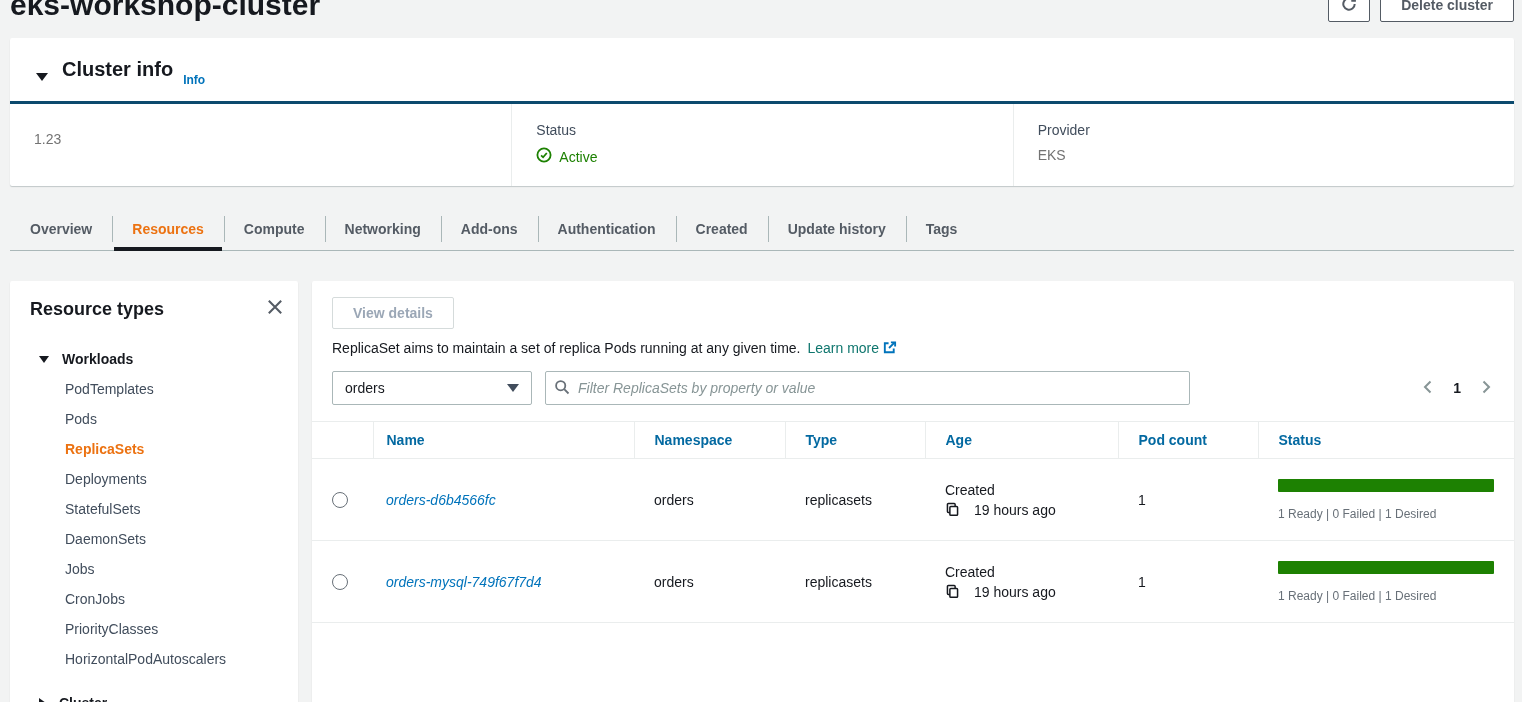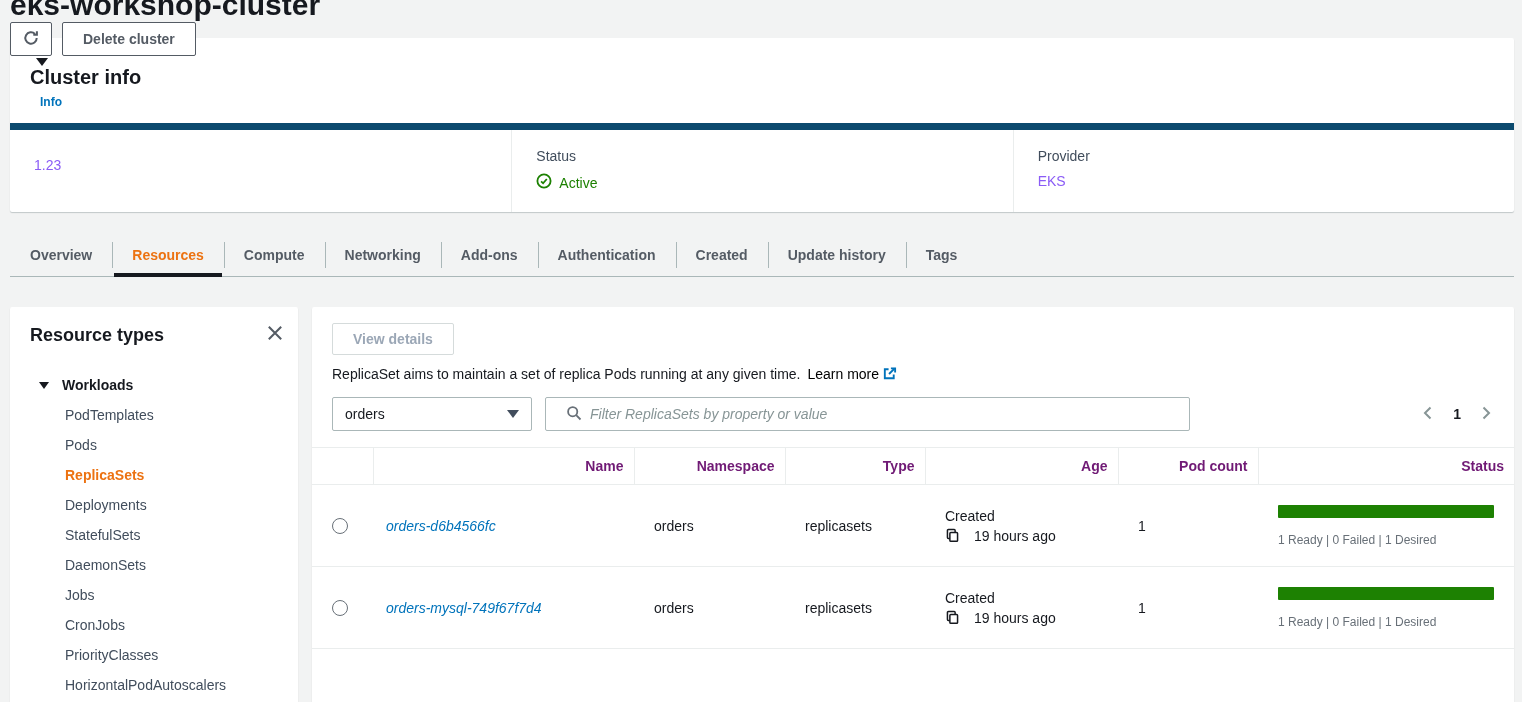--- a/index.html
+++ b/index.html
@@ -6,45 +6,45 @@
   html, body { width: 1522px; height: 702px; overflow: hidden; }
   body {
     background: #f2f3f3;
     font-family: "Liberation Sans", sans-serif;
     font-size: 14px;
     color: #16191f;
   }
   .page { padding: 0 8px 0 10px; }
 
   
-  .page-header { display: flex; justify-content: space-between; align-items: flex-start; height: 38px; flex-direction: column; }
+  .page-header { display: flex; justify-content: space-between; align-items: flex-start; height: 38px; }
   .page-title { font-size: 30px; line-height: 34px; font-weight: 700; color: #16191f; position: relative; top: -12px; }
   .header-actions { display: flex; gap: 10px; position: relative; top: -12px; }
   .btn {
     height: 34px; background: #fff; border: 1px solid #545b64; border-radius: 2px;
     font-weight: 700; font-size: 14px; color: #545b64; padding: 0 20px; cursor: pointer;
     font-family: "Liberation Sans", sans-serif;
   }
   .btn-icon { width: 42px; padding: 0; display: flex; align-items: center; justify-content: center; }
 
   
   .card {
     background: #fff; border-radius: 2px;
     box-shadow: 0 1px 1px 0 rgba(0,28,36,0.2);
   }
-  .cluster-card-header { padding: 20px; border-bottom: 7px solid #0c4a6e; display: flex; align-items: flex-start; flex-direction: column; }
+  .cluster-card-header { padding: 20px; border-bottom: 3px solid #0c4a6e; display: flex; align-items: flex-end; }
   .caret-down { width: 0; height: 0; border-left: 6px solid transparent; border-right: 6px solid transparent; border-top: 8px solid #16191f; margin: 0 14px 0 6px; cursor: pointer; }
   .caret-right { width: 0; height: 0; border-top: 6px solid transparent; border-bottom: 6px solid transparent; border-left: 8px solid #16191f; cursor: pointer; }
   .section-title { font-size: 20px; font-weight: 700; }
   .info-link { color: #0073bb; font-size: 12px; font-weight: 700; margin-left: 10px; text-decoration: none; position: relative; top: 6px; cursor: pointer; }
   .cluster-card-body { display: grid; grid-template-columns: 1fr 1fr 1fr; }
   .info-col { padding: 18px 24px 20px 24px; }
   .info-col + .info-col { border-left: 1px solid #eaeded; }
   .field-label { color: #414d5c; font-size: 14px; }
-  .field-value { margin-top: 9px; font-size: 14px; color: #8b5cf6; }
+  .field-value { margin-top: 9px; font-size: 14px; color: #737373; }
   .status-active { display: flex; align-items: center; gap: 7px; color: #1d8102; }
 
   
   .tabs { margin-top: 22px; display: flex; border-bottom: 1px solid #aab7b8; }
   .tab { position: relative; padding: 0 20px; line-height: 42px; font-weight: 700; color: #545b64; cursor: pointer; white-space: nowrap; }
   .tab + .tab::before { content: ""; position: absolute; left: 0; top: 8px; width: 1px; height: 26px; background: #aab7b8; }
   .tab.active { color: #ec7211; }
   .tab.active::after { content: ""; position: absolute; left: 2px; right: 2px; bottom: -1px; height: 4px; background: #16191f; }
 
   
@@ -67,43 +67,43 @@
   .main-panel { flex: 1; padding-top: 16px; height: 105%; }
   .main-header { display: flex; justify-content: space-between; align-items: flex-start; padding: 0 20px; }
   .main-title { font-size: 18px; font-weight: 700; }
   .main-count { font-weight: 400; color: #687078; }
   .btn-disabled {
     height: 32px; background: #fff; border: 1px solid #d5dbdb; border-radius: 2px;
     font-weight: 700; font-size: 14px; color: #9ba7b6; padding: 0 20px; cursor: not-allowed;
     font-family: "Liberation Sans", sans-serif;
   }
   .desc { padding: 0 20px; margin-top: 9px; font-size: 14px; color: #16191f; }
-  .learn-more { color: #000000; text-decoration: none; margin-left: 7px; cursor: pointer; }
+  .learn-more { color: #0f766e; text-decoration: none; margin-left: 7px; cursor: pointer; }
   .ext-icon { position: relative; top: 2px; margin-left: 3px; }
 
   .filter-row { display: flex; align-items: center; margin-top: 15px; padding: 0 20px; }
   .dropdown {
     width: 200px; height: 34px; background: #fff; border: 1px solid #aab7b8; border-radius: 2px;
     display: flex; align-items: center; justify-content: space-between; padding: 0 12px; cursor: pointer;
   }
   .dropdown-caret { width: 0; height: 0; border-left: 6px solid transparent; border-right: 6px solid transparent; border-top: 8px solid #414d5c; }
   .search-box {
     width: 645px; height: 34px; margin-left: 13px; background: #fff;
-    border: 1px solid #aab7b8; border-radius: 2px; display: flex; align-items: center; padding: 0 20px; gap: 8px;
+    border: 1px solid #aab7b8; border-radius: 2px; display: flex; align-items: center; padding: 0 8px; gap: 8px;
   }
   .search-box input { border: none; outline: none; flex: 1; font-size: 14px; font-family: "Liberation Sans", sans-serif; color: #16191f; background: transparent; }
   .search-box input::placeholder { color: #879596; font-style: italic; }
   .pagination { margin-left: auto; display: flex; align-items: center; gap: 17px; }
   .page-num { font-weight: 700; color: #16191f; }
   .page-chevron { background: none; border: none; cursor: pointer; display: flex; align-items: center; }
 
   
   table { width: 100%; border-collapse: collapse; table-layout: fixed; margin-top: 16px; }
   thead th {
-    height: 37px; text-align: right; font-size: 14px; font-weight: 700; color: #701a75;
+    height: 37px; text-align: left; font-size: 14px; font-weight: 700; color: #0369a1;
     border-top: 1px solid #eaeded; border-bottom: 1px solid #eaeded; padding: 0 10px 0 20px;
   }
   thead th + th { border-left: 1px solid #eaeded; }
   thead th.col-name { padding-left: 13px; }
   tbody td { height: 82px; border-bottom: 1px solid #eaeded; vertical-align: middle; padding: 0 10px 0 20px; font-size: 14px; color: #16191f; }
   tbody td.col-name { padding-left: 13px; }
   .radio { display: inline-block; width: 16px; height: 16px; border: 1px solid #687078; border-radius: 50%; background: #fff; cursor: pointer; vertical-align: middle; }
   .name-link { color: #0073bb; text-decoration: none; cursor: pointer; font-style: italic; }
   .age-line { display: flex; align-items: center; gap: 14px; margin-top: 4px; }
   .copy-icon { cursor: pointer; display: inline-flex; }

